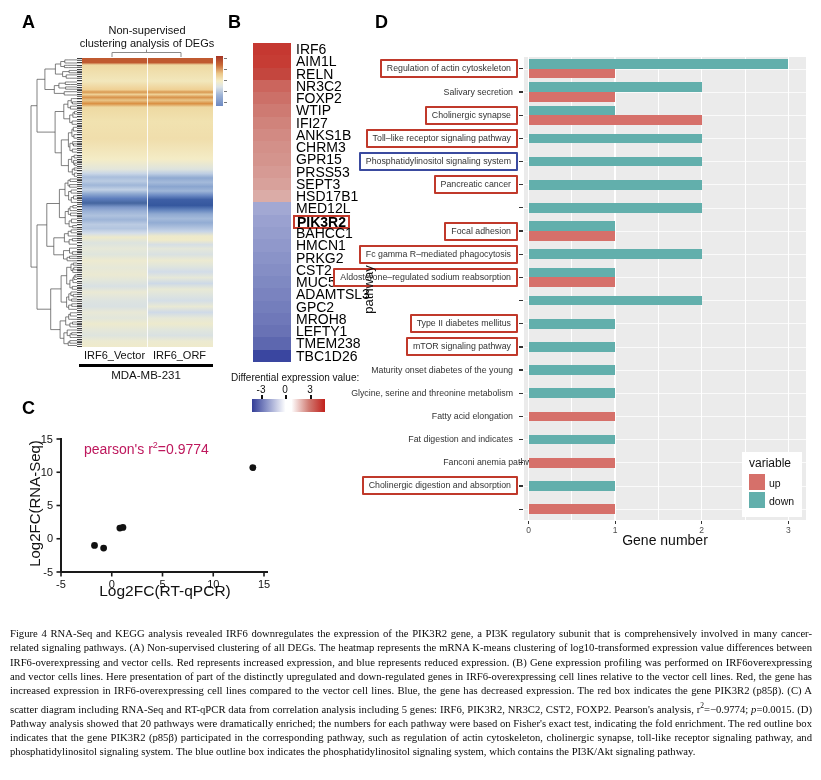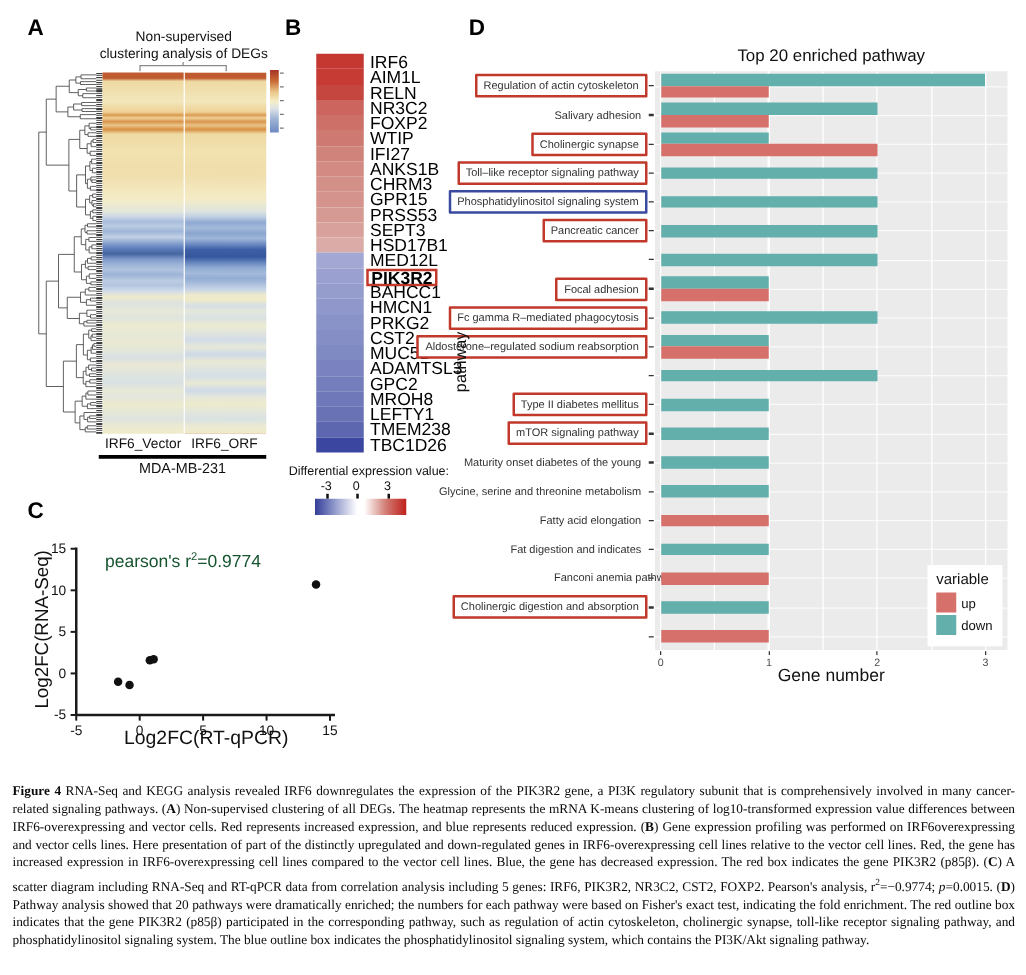--- a/index.html
+++ b/index.html
@@ -14,21 +14,21 @@
   #a-underline{background:#000;height:3px;}
   #a-cellline{width:134px;text-align:center;font-size:11.5px;}
   .cb-tick{position:absolute;width:3px;height:1px;background:#777;}
   
   .b-gene{height:12.27px;line-height:12.27px;font-size:14px;white-space:nowrap;color:#000;}
   .b-gene .boxed{display:inline-block;border:2px solid #C2392B;background:#fff;padding:0 2px;margin-left:-3px;font-weight:bold;line-height:10px;}
   #b-legend-title{font-size:10px;white-space:nowrap;}
   .b-scale-ticklabel{position:absolute;font-size:10px;width:20px;text-align:center;}
   .b-scale-tick{position:absolute;width:1.5px;height:4px;background:#111;}
   
-  #c-annot{font-size:14px;color:#14532d;}
+  #c-annot{font-size:14px;color:#be185d;}
   #c-ylabel{width:200px;text-align:center;font-size:15px;transform:rotate(-90deg);}
   #c-xlabel{width:206px;text-align:center;font-size:15.5px;}
   
   #d-plotbg{background:#EBEBEB;}
   .d-grid-v{position:absolute;top:0;bottom:0;background:#fff;}
   .d-grid-h{position:absolute;left:0;right:0;height:1px;background:rgba(255,255,255,.75);}
   .d-row-label{position:absolute;left:0;width:518px;height:23.17px;display:flex;justify-content:flex-end;align-items:center;font-size:8.8px;color:#333;white-space:nowrap;}
   .d-row-label .txt{padding:2px 5px;line-height:11px;}
   .d-row-label .box-red{border:2px solid #C0392B;background:#fff;border-radius:1px;}
   .d-row-label .box-blue{border:2px solid #3A4A9F;background:#fff;border-radius:1px;}
@@ -38,21 +38,21 @@
   .d-xticklabel{position:absolute;width:20px;text-align:center;font-size:8.5px;color:#4d4d4d;}
   #d-title{width:282px;text-align:center;font-size:13.5px;color:#111;}
   #d-xlabel{width:282px;text-align:center;font-size:14px;color:#111;}
   #d-ylabel{width:120px;text-align:center;font-size:13px;color:#111;transform:rotate(-90deg);}
   #d-legend{background:#fff;z-index:5;}
   #d-legend-title{font-size:12px;color:#111;}
   .d-legend-swatch{position:absolute;width:16px;height:16px;}
   .d-legend-label{position:absolute;font-size:10.5px;color:#111;}
   
   #caption{font-family:"Liberation Serif",serif;font-size:10.65px;line-height:14.35px;text-align:justify;color:#0a0a0a;}
-  #caption b{font-weight:bold;}
+  #caption b{font-weight:normal;}
   #caption sup{font-size:7.5px;}
   svg{position:absolute;left:0;top:0;overflow:visible;}
 </style>
 </head>
 <body>
 
 <div id="figure">
 
   <div class="abs panel-label" style="left:22px;top:12px;">A</div>
   <div class="abs" id="a-title" style="left:52px;top:24px;">
@@ -175,21 +175,20 @@
       <circle cx="103.63" cy="148.06" r="3.4" fill="#111"></circle>
       <circle cx="119.87" cy="128.11" r="3.4" fill="#111"></circle>
       <circle cx="122.91499999999999" cy="127.445" r="3.4" fill="#111"></circle>
       <circle cx="252.83499999999998" cy="67.595" r="3.4" fill="#111"></circle>
     </svg>
   <div class="abs" id="c-annot" style="left:84px;top:440px;"><span>pearson's r</span><sup style="font-size: 9px;">2</sup><span>=0.9774</span></div>
   <div class="abs" id="c-ylabel" style="left:-66px;top:495px;">Log2FC(RNA-Seq)</div>
   <div class="abs" id="c-xlabel" style="left:62px;top:582px;">Log2FC(RT-qPCR)</div>
 
   <div class="abs panel-label" style="left:375px;top:12px;">D</div>
-  <div class="abs" id="d-title" style="left:524px;top:37px;">Top 20 enriched pathway</div>
   <div class="abs" id="d-plotbg" style="left:524px;top:57px;width:282px;height:463.4px;">
       <div class="d-grid-v" style="left: 47.3px; width: 1px;"></div>
       <div class="d-grid-v" style="left: 133.9px; width: 1px;"></div>
       <div class="d-grid-v" style="left: 220.5px; width: 1px;"></div>
       <div class="d-grid-v" style="left: 3.75px; width: 1.5px;"></div>
       <div class="d-grid-v" style="left: 90.35px; width: 1.5px;"></div>
       <div class="d-grid-v" style="left: 176.95px; width: 1.5px;"></div>
       <div class="d-grid-v" style="left: 263.55px; width: 1.5px;"></div>
       <div class="d-grid-h" style="top: 11.585px;"></div>
       <div class="d-grid-h" style="top: 34.755px;"></div>
@@ -213,21 +212,21 @@
       <div class="d-grid-h" style="top: 451.815px;"></div>
     </div>
   <div class="abs" id="d-rows" style="left:0;top:0;width:821px;height:780px;pointer-events:none;">
       <div class="d-row-label" style="top: 57.3px;">
         <span class="txt box-red">Regulation of actin cytoskeleton</span>
       </div>
       <div class="d-tick-dash" style="left: 519px; top: 68.285px;"></div>
       <div class="d-bar" style="left: 528.5px; top: 59.285px; width: 259.8px; background: rgb(98, 175, 172);"></div>
       <div class="d-bar" style="left: 528.5px; top: 68.885px; width: 86.6px; background: rgb(214, 112, 106);"></div>
       <div class="d-row-label" style="top: 80.47px;">
-        <span class="txt">Salivary adhesion</span>
+        <span class="txt">Salivary secretion</span>
       </div>
       <div class="d-tick-dash" style="left: 519px; top: 91.455px;"></div>
       <div class="d-bar" style="left: 528.5px; top: 82.455px; width: 173.2px; background: rgb(98, 175, 172);"></div>
       <div class="d-bar" style="left: 528.5px; top: 92.055px; width: 86.6px; background: rgb(214, 112, 106);"></div>
       <div class="d-row-label" style="top: 103.64px;">
         <span class="txt box-red">Cholinergic synapse</span>
       </div>
       <div class="d-tick-dash" style="left: 519px; top: 114.625px;"></div>
       <div class="d-bar" style="left: 528.5px; top: 105.625px; width: 86.6px; background: rgb(98, 175, 172);"></div>
       <div class="d-bar" style="left: 528.5px; top: 115.225px; width: 173.2px; background: rgb(214, 112, 106);"></div>

